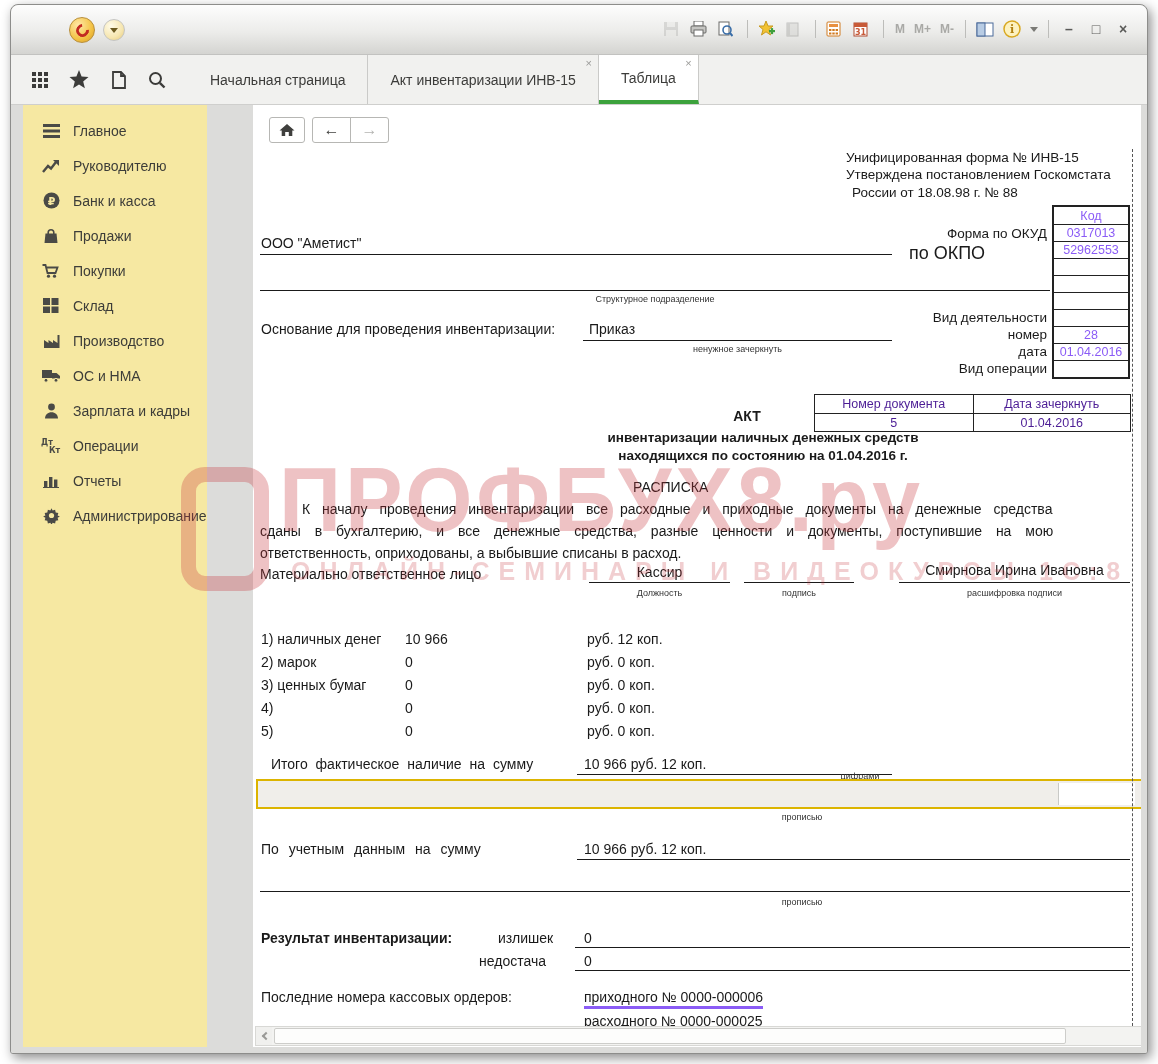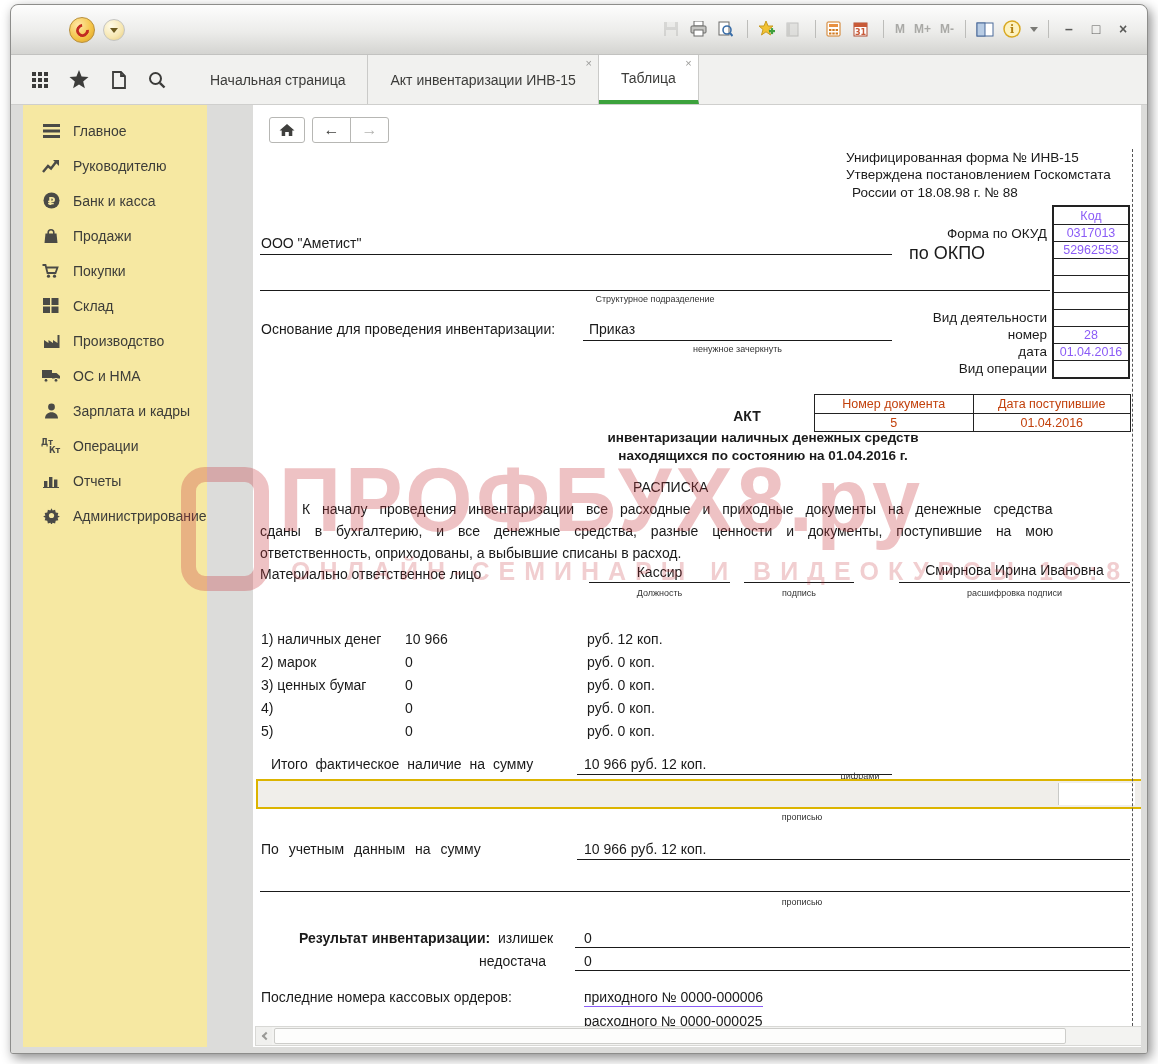--- a/index.html
+++ b/index.html
@@ -60,21 +60,21 @@
   .ctr{text-align:center;}
   
   .codecol{position:absolute;left:799px;top:100px;width:78px;border:2px solid #222;}
   .codecol .crow{height:17px;border-top:1px solid #222;font-size:12.5px;display:flex;
     align-items:center;justify-content:center;color:#8b5cf6;}
   .codecol .crow:first-child{border-top:none;}
   
   .doctable{position:absolute;left:561px;top:289px;width:317px;border:1px solid #222;
     display:grid;grid-template-columns:1fr 1fr;}
   .doctable .dcell{height:18px;font-size:12.5px;display:flex;align-items:center;justify-content:center;
-    border-left:1px solid #222;border-top:1px solid #222;color:#c2410c;}
+    border-left:1px solid #222;border-top:1px solid #222;color:#4c1d95;}
   .doctable .dcell:nth-child(odd){border-left:none;}
   .doctable .dcell:nth-child(-n+2){border-top:none;}
   
   .selrow{position:absolute;left:3px;top:674px;width:888px;height:30px;
     border:2px solid #dcb400;background:#f0eeea;}
   .selcell{position:absolute;left:800px;top:2px;width:77px;height:22px;background:#fff;border-left:1px solid #c9c9c6;}
   
   .pagebreak{position:absolute;left:879px;top:44px;height:877px;border-left:1px dashed #555;}
   
   .vscroll{position:absolute;left:910px;top:44px;width:19px;height:877px;background:#f3f3f1;
@@ -405,21 +405,21 @@
       <div class="ul" style="left:7px;top:168px;width:790px;height:18px;"></div>
       <div class="cap" style="left:7px;top:189px;width:790px;">Структурное подразделение</div>
 
       <div class="t" style="left:8px;top:216px;">Основание для проведения инвентаризации:</div>
       <div class="t" style="left:336px;top:216px;">Приказ</div>
       <div class="ul" style="left:330px;top:218px;width:309px;height:18px;"></div>
       <div class="cap" style="left:330px;top:239px;width:309px;">ненужное зачеркнуть</div>
 
       <div class="doctable">
         <div class="dcell">Номер документа</div>
-        <div class="dcell">Дата поступившие</div>
+        <div class="dcell">Дата зачеркнуть</div>
         <div class="dcell">5</div>
         <div class="dcell">01.04.2016</div>
       </div>
 
       <div class="t b ctr" style="left:444px;top:303px;width:100px;">АКТ</div>
       <div class="t b ctr" style="left:260px;top:325px;width:500px;font-size:13.5px;">инвентаризации наличных денежных средств</div>
       <div class="t b ctr" style="left:260px;top:343px;width:500px;font-size:13.5px;">находящихся по состоянию на 01.04.2016 г.</div>
 
       <div class="t" style="left:380px;top:374px;">РАСПИСКА</div>
       <div class="t" style="left:7px;top:396px;text-indent:42px;word-spacing:8px;">К началу проведения инвентаризации все расходные и приходные документы на денежные средства</div>
@@ -461,30 +461,30 @@
         <div class="selcell"></div>
       </div>
       <div class="cap" style="left:324px;top:707px;width:450px;">прописью</div>
 
       <div class="t" style="left:8px;top:736px;word-spacing:6px;">По учетным данным на сумму</div>
       <div class="t" style="left:331px;top:736px;">10 966 руб. 12 коп.</div>
       <div class="ul" style="left:324px;top:738px;width:553px;height:17px;"></div>
       <div class="ul" style="left:7px;top:770px;width:870px;height:17px;"></div>
       <div class="cap" style="left:324px;top:792px;width:450px;">прописью</div>
 
-      <div class="t b" style="left:8px;top:825px;margin-left:38px;">Результат инвентаризации:</div>
+      <div class="t b" style="left:8px;top:825px;">Результат инвентаризации:</div>
       <div class="t" style="left:245px;top:825px;">излишек</div>
       <div class="t" style="left:331px;top:825px;">0</div>
       <div class="ul" style="left:322px;top:827px;width:555px;height:16px;"></div>
       <div class="t" style="left:226px;top:848px;">недостача</div>
       <div class="t" style="left:331px;top:848px;">0</div>
       <div class="ul" style="left:322px;top:850px;width:555px;height:16px;"></div>
 
       <div class="t" style="left:8px;top:884px;">Последние номера кассовых ордеров:</div>
-      <div class="t" style="left:331px;top:884px;border-bottom:1px solid #8b5cf6;padding-bottom:1px;">приходного № 0000-000006</div>
+      <div class="t" style="left:331px;top:884px;border-bottom:3px solid #8b5cf6;padding-bottom:1px;">приходного № 0000-000006</div>
       <div class="t" style="left:331px;top:908px;">расходного № 0000-000025</div>
 
       <div class="pagebreak"></div>
 
       <div class="vscroll">
         <div class="sbtn" style="left:0;top:0;width:17px;height:17px;">
           <span class="chev" style="transform:rotate(135deg);margin-top:3px;"></span>
         </div>
         <div class="vthumb"></div>
         <div class="sbtn" style="left:0;bottom:0;width:17px;height:17px;">

